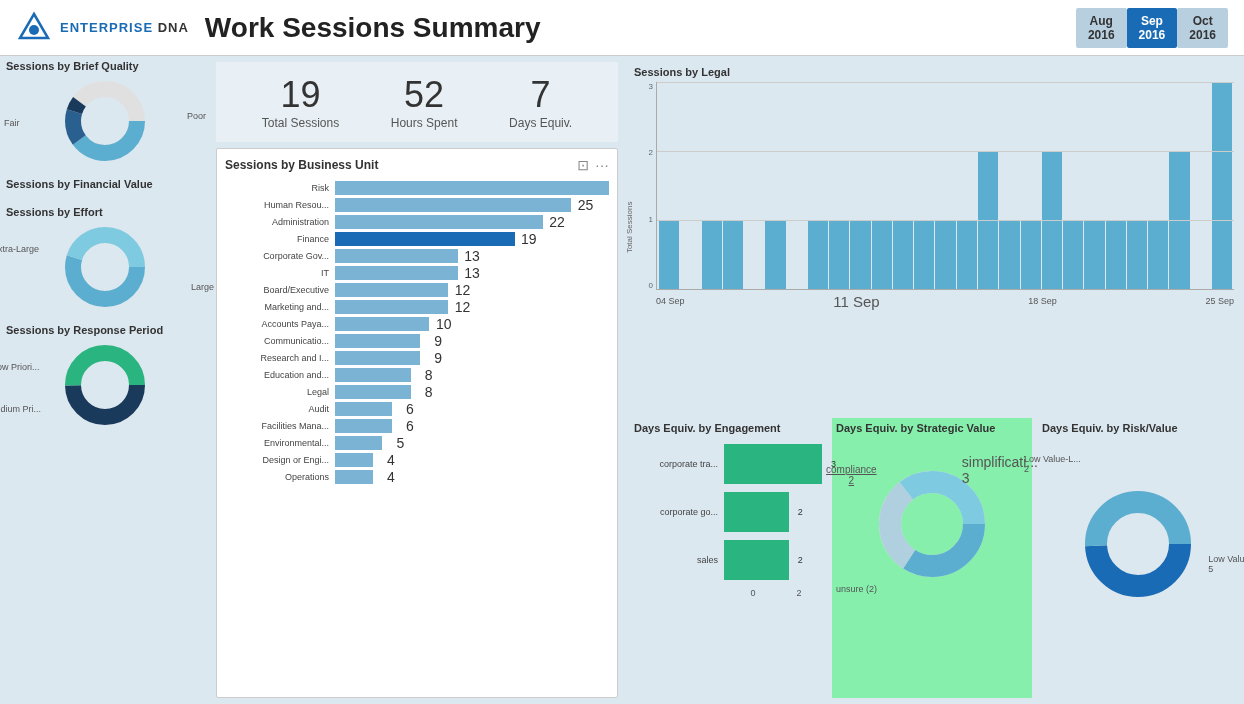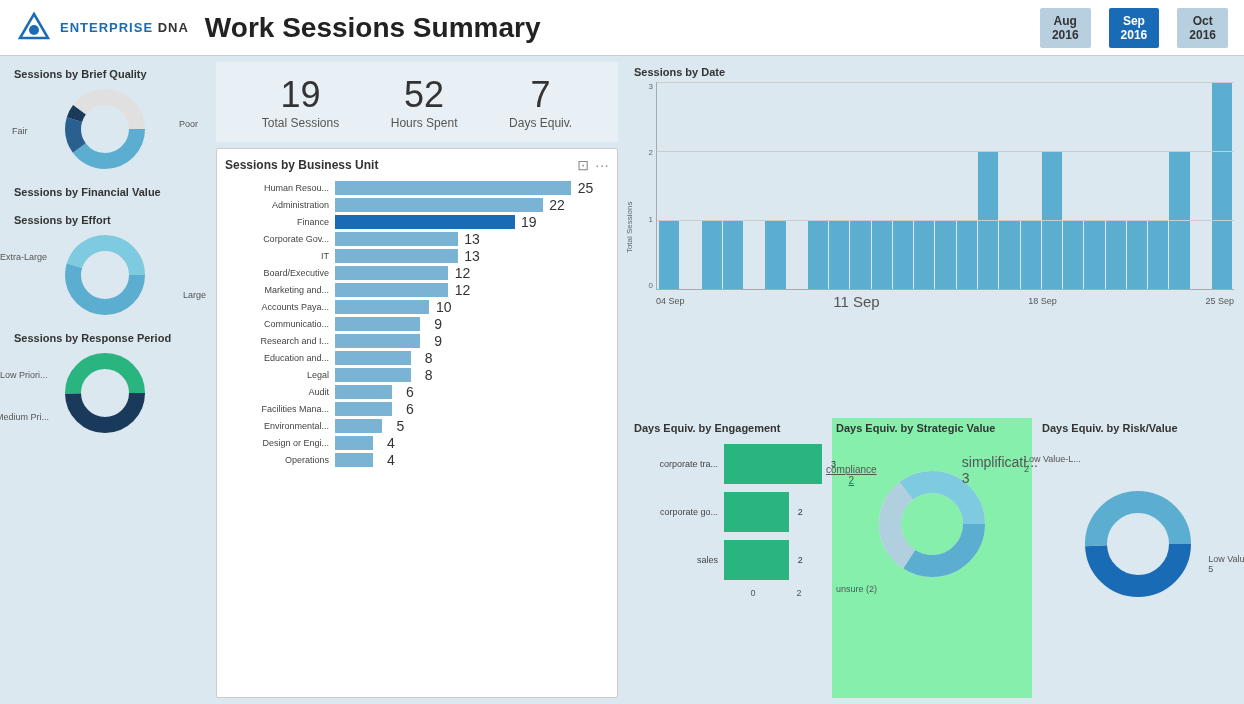--- a/index.html
+++ b/index.html
@@ -30,21 +30,21 @@
     .logo-text span { color: #1a6bb5; }
     .page-title {
       font-size: 28px;
       font-weight: 700;
       color: #222;
       margin-left: 16px;
       flex: 1;
     }
     .date-tabs {
       display: flex;
-      gap: 18px;
+      gap: 0;
     }
     .date-tab {
       padding: 6px 12px;
       font-size: 12px;
       font-weight: 600;
       cursor: pointer;
       text-align: center;
       background: #b8cfe0;
       color: #333;
       border-radius: 2px;
@@ -56,21 +56,20 @@
     
     .main-content {
       display: flex;
       height: calc(704px - 56px);
     }
     
     
     .left-sidebar {
       width: 210px;
       background: #dce8f0;
-      padding: 8px;
       display: flex;
       flex-direction: column;
       gap: 4px;
       flex-shrink: 0;
     }
     .sidebar-section {
       background: #dce8f0;
       padding: 4px 6px;
     }
     .sidebar-section-title {
@@ -344,20 +343,26 @@
     <div class="biz-unit-panel">
       <div class="panel-header">
         <span class="panel-title">Sessions by Business Unit</span>
         <div class="panel-controls">
           <span>⊡</span>
           <span>···</span>
         </div>
       </div>
       <div id="biz-bars">
           <div class="bar-row">
+            <div class="bar-label">Risk</div>
+            <div class="bar-track">
+              <div class="bar-fill" style="width: 100%;"></div>
+            </div>
+          </div>
+          <div class="bar-row">
             <div class="bar-label">Human Resou...</div>
             <div class="bar-track">
               <div class="bar-fill" style="width: 86.2069%;">
                 <span class="bar-value">25</span>
               </div>
             </div>
           </div>
           <div class="bar-row">
             <div class="bar-label">Administration</div>
             <div class="bar-track">
@@ -487,21 +492,21 @@
             </div>
           </div>
         </div>
     </div>
 
   </div>
 
   <div class="right-panel">
 
     <div class="sessions-by-date">
-      <div class="chart-title">Sessions by Date</div>
+      <div class="chart-title">Sessions by Legal</div>
       <div style="display:flex; height:230px; position:relative;">
 
         <div style="width:22px; display:flex; flex-direction:column; justify-content:space-between; padding-bottom:22px; align-items:flex-end; padding-right:3px;">
           <span style="font-size:8px;color:#666">3</span>
           <span style="font-size:8px;color:#666">2</span>
           <span style="font-size:8px;color:#666">1</span>
           <span style="font-size:8px;color:#666">0</span>
         </div>
         <div style="flex:1; display:flex; flex-direction:column;">
 

